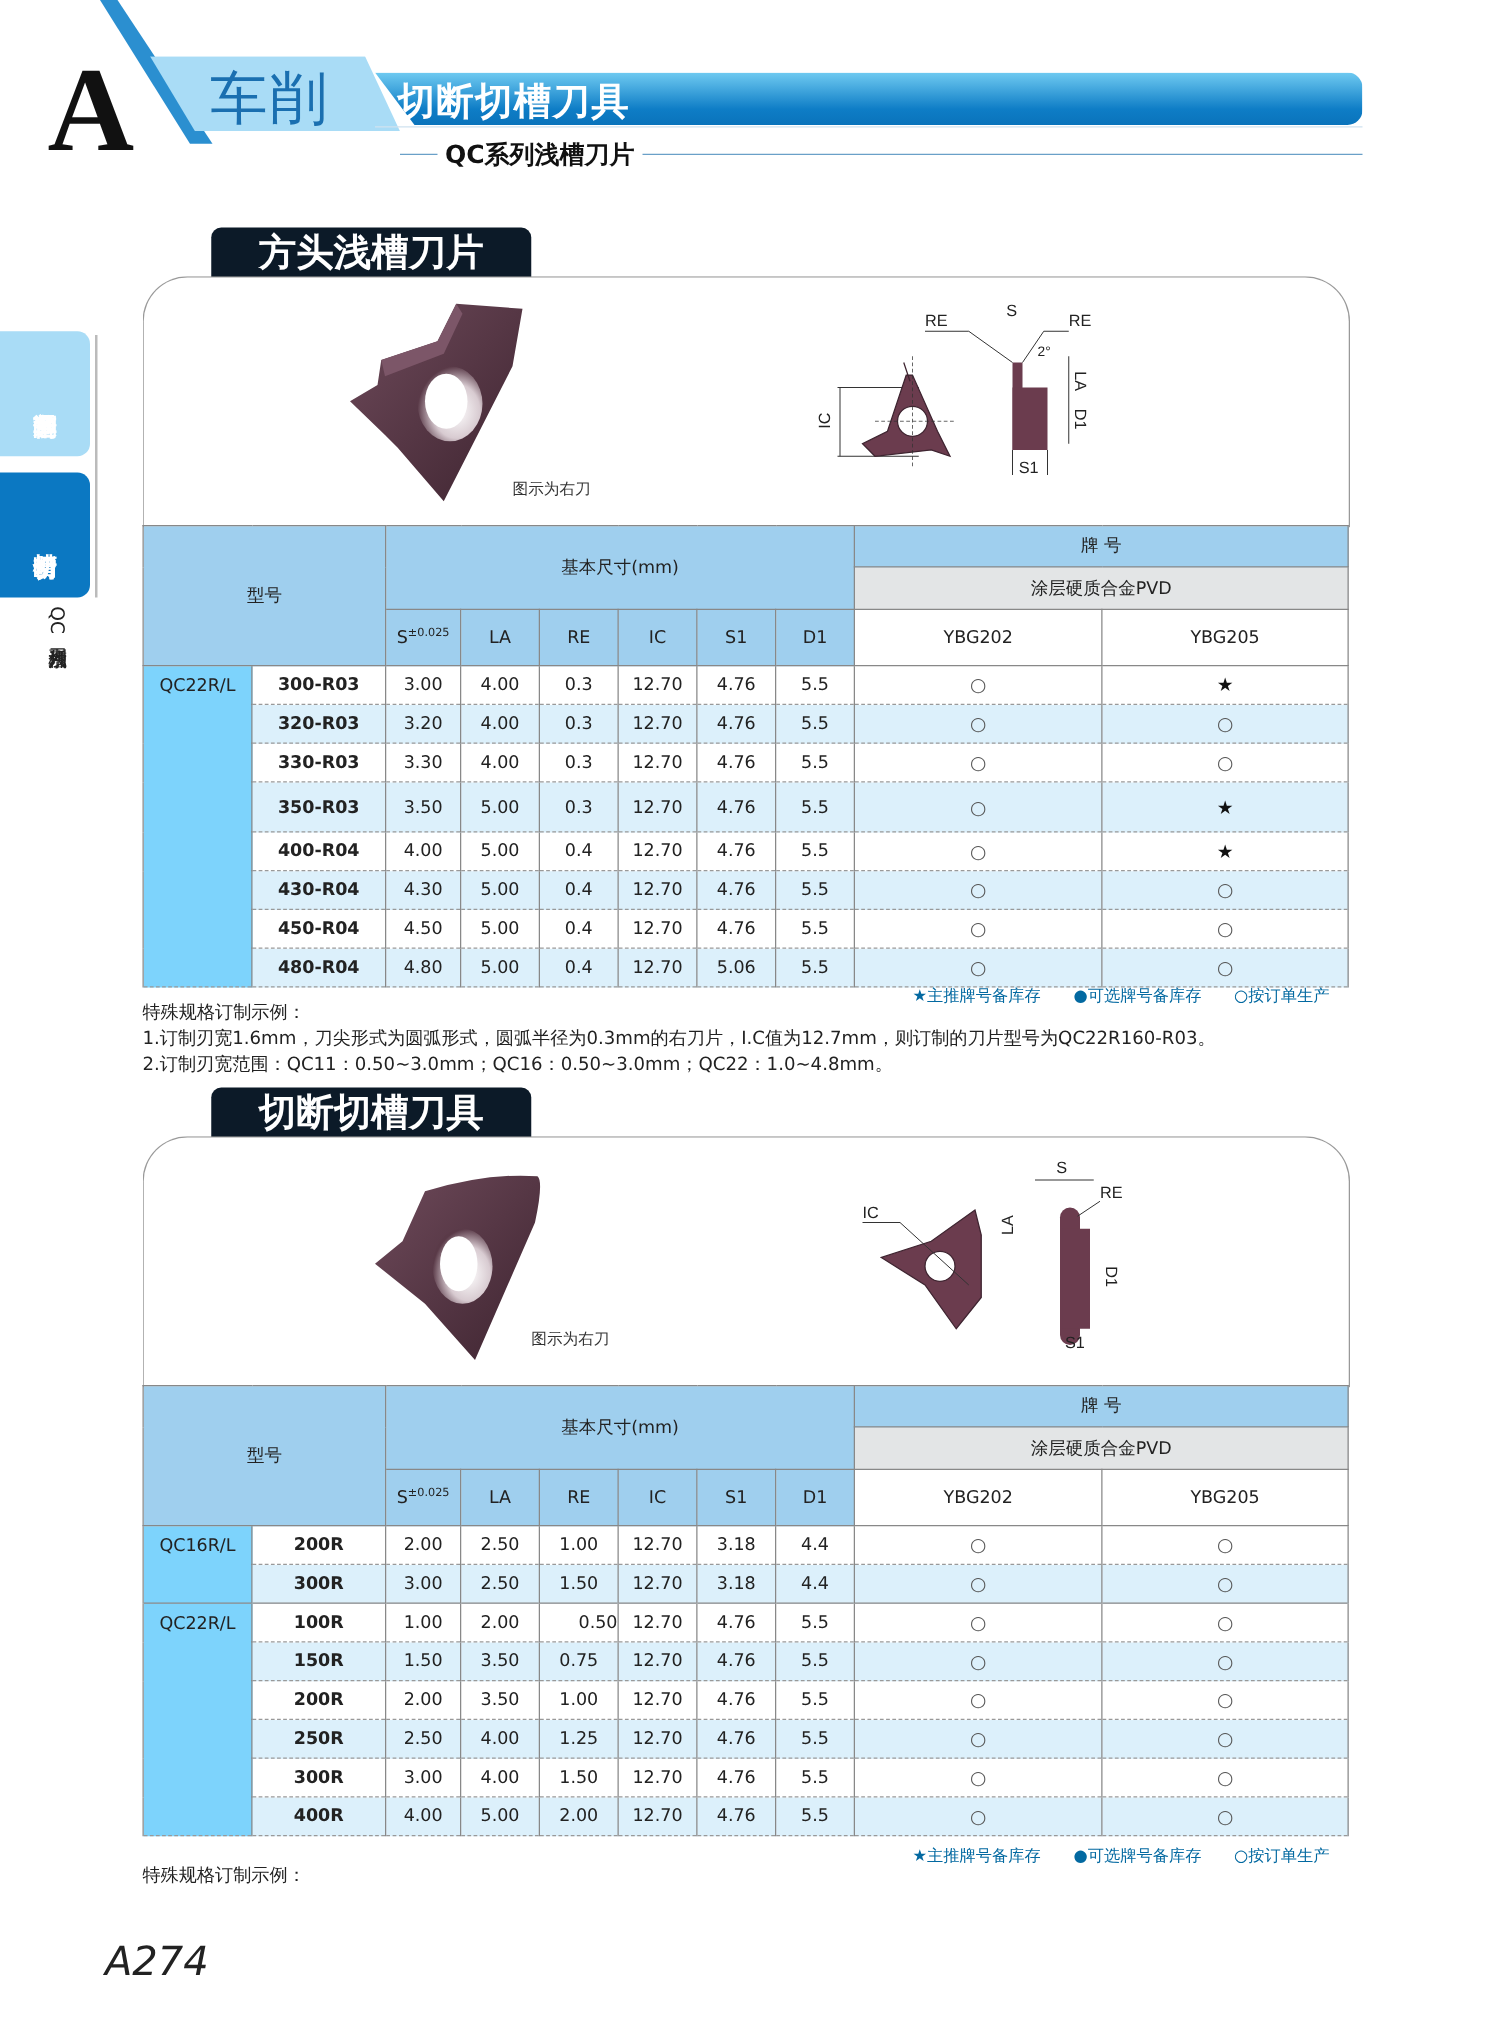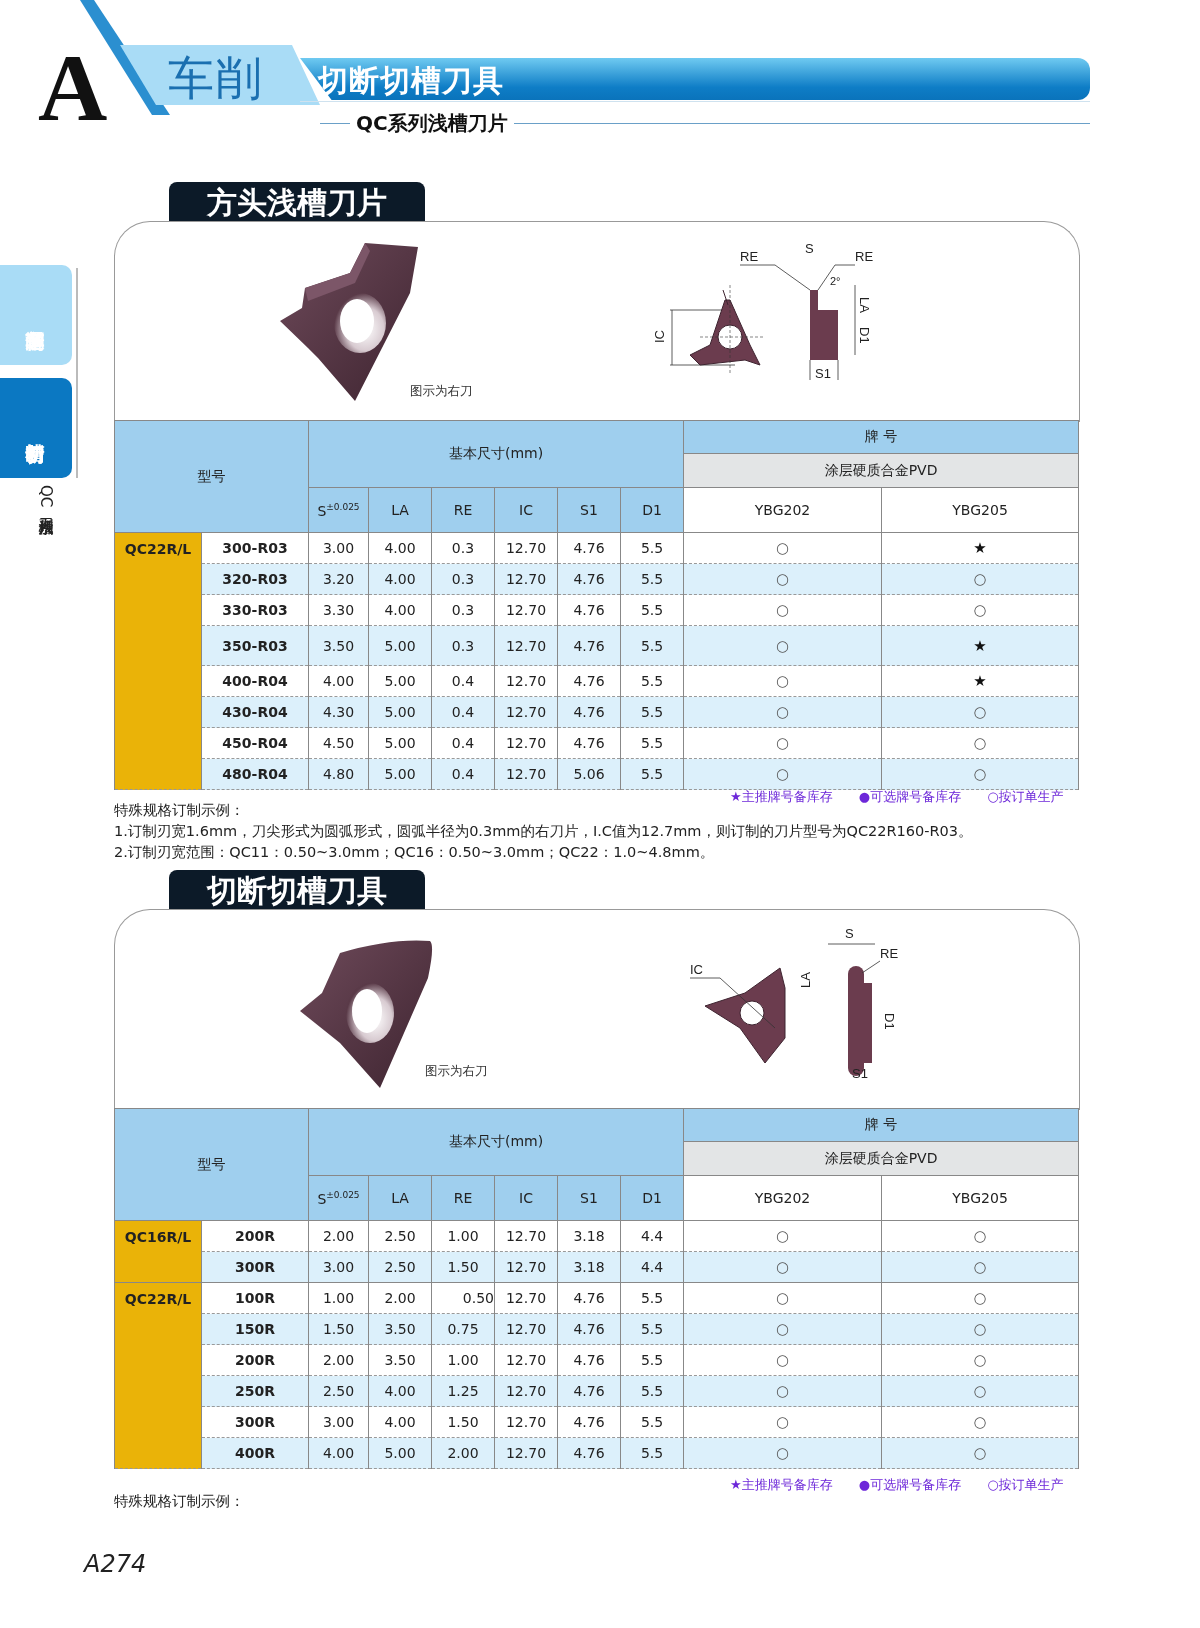--- a/index.html
+++ b/index.html
@@ -22,30 +22,30 @@
   .side-vert{left:36px;top:485px;writing-mode:vertical-rl;font-size:15px;color:#222;}
   
   .sec-title{background:#0c1a28;color:#fff;font-size:30px;font-weight:bold;border-radius:8px 8px 0 0;padding:2px 38px;height:38px;line-height:38px;}
   .panel{border:1.5px solid #999;border-radius:36px 36px 0 0;border-bottom:none;background:#fff;}
   .note-img{font-size:12.5px;color:#333;}
   table.spec{border-collapse:collapse;position:absolute;font-size:14px;table-layout:fixed;}
   table.spec td,table.spec th{text-align:center;padding:0;border:1px solid #888;}
   table.spec th{background:#9fcfee;font-weight:normal;color:#222;}
   table.spec th.pvd{background:#e3e5e6;}
   table.spec th.grade{background:#fff;}
-  table.spec td.grp{font-weight:bold;vertical-align:top;padding-top:8px;background:#eab308;}
+  table.spec td.grp{font-weight:normal;vertical-align:top;padding-top:8px;background:#7dd3fc;}
   table.spec td.code{font-weight:bold;}
   table.spec tr.row td{border-top:1px dashed #999;border-bottom:1px dashed #999;}
   table.spec tr.alt td:not(.grp){background:#dcf0fb;}
   .sym{font-size:15px;color:#555;}
   .sym.star{color:#111;}
-  .legend{font-size:13px;color:#6d28d9;}
+  .legend{font-size:13px;color:#0369a1;}
   .legend span{margin-left:22px;}
   .notes{font-size:14.5px;color:#222;line-height:21px;}
-  .pageno{left:84px;top:1550px;font-size:24px;font-style:italic;color:#222;}
+  .pageno{left:84px;top:1550px;font-size:32px;font-style:italic;color:#222;}
   svg{overflow:visible;}
 </style>
 </head>
 <body>
 
 <div class="abs big-A">A</div>
 <div class="abs" style="left:80px;top:0;width:90px;height:115px;">
   <svg width="90" height="115">
       <polygon points="0,0 14,0 90,115 72,115" fill="#2b8fd0"></polygon>
     </svg>

